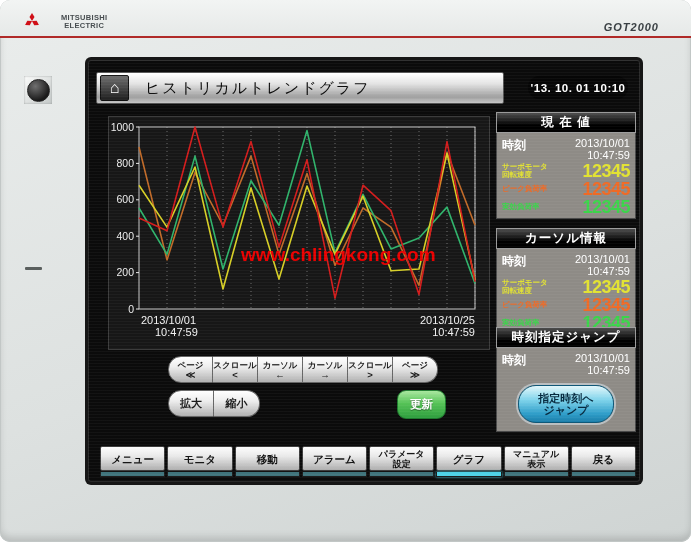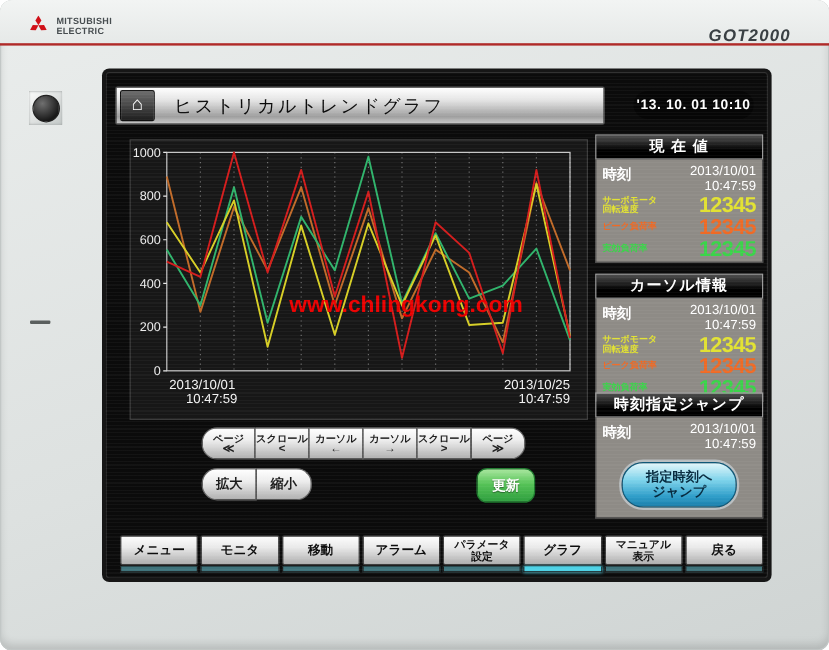--- a/index.html
+++ b/index.html
@@ -1,22 +1,22 @@
 <!DOCTYPE html>
 <html><head>
 <meta charset="utf-8">
 <style>
   html,body{margin:0;padding:0;}
   body{width:691px;height:542px;position:relative;font-family:"Liberation Sans",sans-serif;background:#ffffff;overflow:hidden;}
   .bezel{position:absolute;inset:0;background:linear-gradient(160deg,#eaedec 0%,#dde1e0 55%,#cfd4d3 100%);border-radius:10px;box-shadow:inset 0 0 0 1px #c2c7c6, inset 0 -5px 7px rgba(0,0,0,.14);overflow:hidden;}
   .top-strip{position:absolute;top:0;left:0;right:0;height:36px;background:linear-gradient(180deg,#f2f4f3,#e6e9e8);}
   .top-red-line{position:absolute;top:36px;left:0;right:0;height:2px;background:#b02a28;}
-  .brand{position:absolute;top:13px;left:22px;display:flex;align-items:center;gap:5px;}
+  .brand{position:absolute;top:13px;left:22px;display:flex;align-items:center;gap:19px;text-align:center;}
   .brand-text{font-size:7.5px;font-weight:bold;color:#474d50;line-height:8px;letter-spacing:.3px;}
-  .model{position:absolute;top:21px;right:32px;font-size:14px;font-style:italic;font-weight:bold;color:#3a4044;letter-spacing:1px;}
+  .model{position:absolute;top:21px;right:32px;font-size:11px;font-style:italic;font-weight:bold;color:#3a4044;letter-spacing:1px;}
   .side-btn{position:absolute;left:24px;top:76px;width:28px;height:28px;background:linear-gradient(135deg,#fbfcfb,#c4c9c8);box-shadow:inset 0 0 2px #979c9b;display:flex;align-items:center;justify-content:center;}
   .side-btn-circle{width:21px;height:21px;border-radius:50%;background:radial-gradient(circle at 35% 30%,#707070,#191919 72%);border:1px solid #222;}
   .side-dash{position:absolute;left:25px;top:267px;width:17px;height:3px;background:#5a5f5e;border-radius:1px;}
 
   .screen{position:absolute;left:88px;top:60px;width:552px;height:422px;background:#0b0b0b;border-radius:3px;box-shadow:0 0 0 3px #161616, inset 0 0 0 1px #2b2b2b;}
   .screen .scanlines{position:absolute;inset:0;background:repeating-linear-gradient(180deg,rgba(255,255,255,.035) 0 1px,transparent 1px 3px);pointer-events:none;z-index:50;border-radius:3px;}
 
   .titlebar{position:absolute;left:8px;top:12px;width:406px;height:30px;background:linear-gradient(180deg,#ffffff,#e4e4e4 35%,#9f9f9f 80%,#c6c6c6);border:1px solid #555;border-radius:2px;display:flex;align-items:center;}
   .home-btn{width:27px;height:24px;margin-left:3px;background:linear-gradient(180deg,#6e6e6e,#1f1f1f);border:1px solid #101010;border-radius:2px;display:flex;align-items:center;justify-content:center;color:#fff;font-size:16px;line-height:16px;}
   .title{margin-left:16px;font-size:15px;color:#0a0a0a;letter-spacing:2px;}

